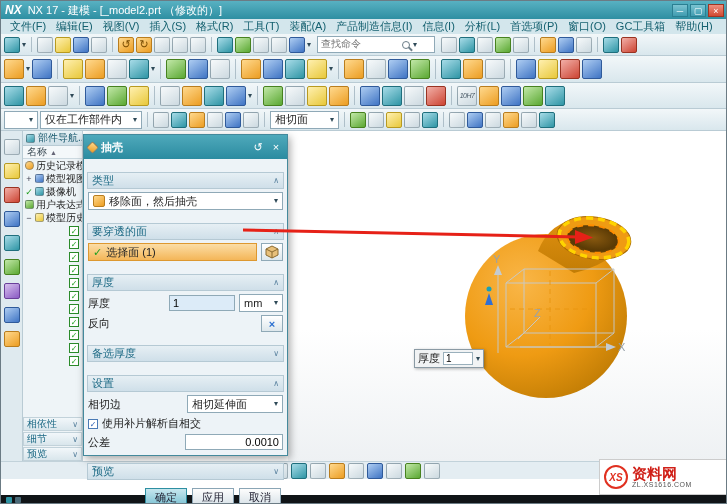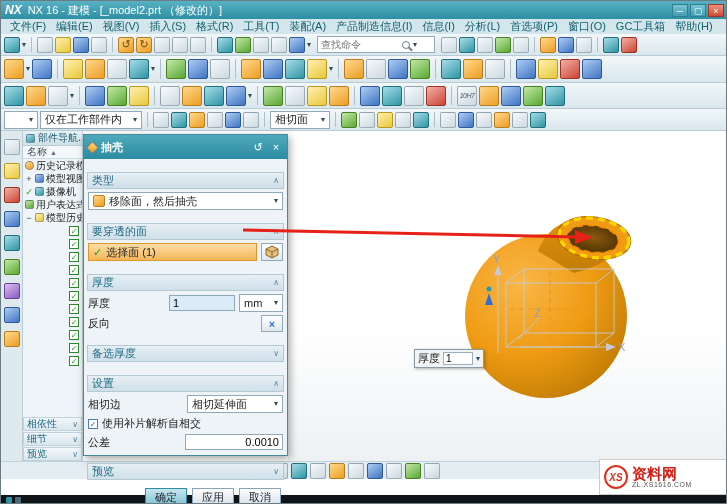--- a/index.html
+++ b/index.html
@@ -46,21 +46,21 @@
   .c-g { background:linear-gradient(145deg,#c2e8a8,#5aa832); border-color:#47821f; color:#fff;}
   .c-r { background:linear-gradient(145deg,#f2b0a8,#cc4433); border-color:#993322; color:#fff;}
   .c-y { background:linear-gradient(145deg,#fff0b0,#e8c83a); border-color:#b89a20; color:#7a6000;}
   .c-p { background:linear-gradient(145deg,#d8c2ee,#8a5ac4); border-color:#6a3f9a; color:#fff;}
   .caret { font-size:8px; color:#2f4a58; line-height:1; flex:none; }
   .dd { display:flex; align-items:center; background:#fff; border:1px solid #8fa9b7;
     height:18px; padding:0 4px; gap:4px; color:#222; flex:none; }
   .search-box { display:flex; align-items:center; background:#fff; border:1px solid #8fa9b7;
     height:17px; width:118px; padding:0 3px; gap:3px; margin:0 4px; }
   .search-box input { border:none; outline:none; width:78px; font-size:10px; color:#333;
-    font-family:Liberation Sans, sans-serif; background:transparent; }
+    font-family:Liberation Mono, monospace; background:transparent; }
   .mag { width:8px; height:8px; border:1.5px solid #6b7d88; border-radius:50%; position:relative; flex:none;}
   .mag::after { content:""; position:absolute; width:5px; height:1.5px; background:#6b7d88;
     transform:rotate(45deg); right:-4px; bottom:-2px; }
   .badge-ic { font-size:7px; letter-spacing:-0.5px; }
 
   
   .leftstrip { left:0; top:130px; width:22px; height:348px; background:#dfeaef;
     border-right:1px solid #b9cbd4; display:flex; flex-direction:column; align-items:center;
     padding-top:8px; gap:8px; }
 
@@ -146,21 +146,21 @@
   .wm-name { color:#d02018; font-weight:bold; font-size:15px; line-height:1; }
   .wm-url { color:#555; font-size:7px; letter-spacing:.5px; }
 </style>
 </head>
 <body>
 
 <div id="screen">
 
   <div class="abs titlebar">
     <span class="nx-logo">NX</span>
-    <span class="title-text">NX 16 - 建模 - [_model2.prt （修改的）]</span>
+    <span class="title-text">NX 17 - 建模 - [_model2.prt （修改的）]</span>
     <span class="win-btns">
       <span class="win-btn">─</span>
       <span class="win-btn">▢</span>
       <span class="win-btn close">×</span>
     </span>
   </div>
 
   <div class="abs menubar">
     <span class="menu-item">文件(F)</span>
     <span class="menu-item">编辑(E)</span>
@@ -297,21 +297,21 @@
       <span class="caret">▾</span>
     </span>
     <span class="sep"></span>
     <i class="ic s16"></i>
     <i class="ic s16 c-t"></i>
     <i class="ic s16 c-o"></i>
     <i class="ic s16"></i>
     <i class="ic s16 c-b"></i>
     <i class="ic s16"></i>
     <span class="sep"></span>
-    <span class="dd" style="width:60px">
+    <span class="dd" style="width:69px">
       <span class="flex1" style="overflow:hidden;white-space:nowrap">相切面</span>
       <span class="caret">▾</span>
     </span>
     <span class="sep"></span>
     <i class="ic s16 c-g"></i>
     <i class="ic s16"></i>
     <i class="ic s16 c-y"></i>
     <i class="ic s16"></i>
     <i class="ic s16 c-t"></i>
     <span class="sep"></span>

